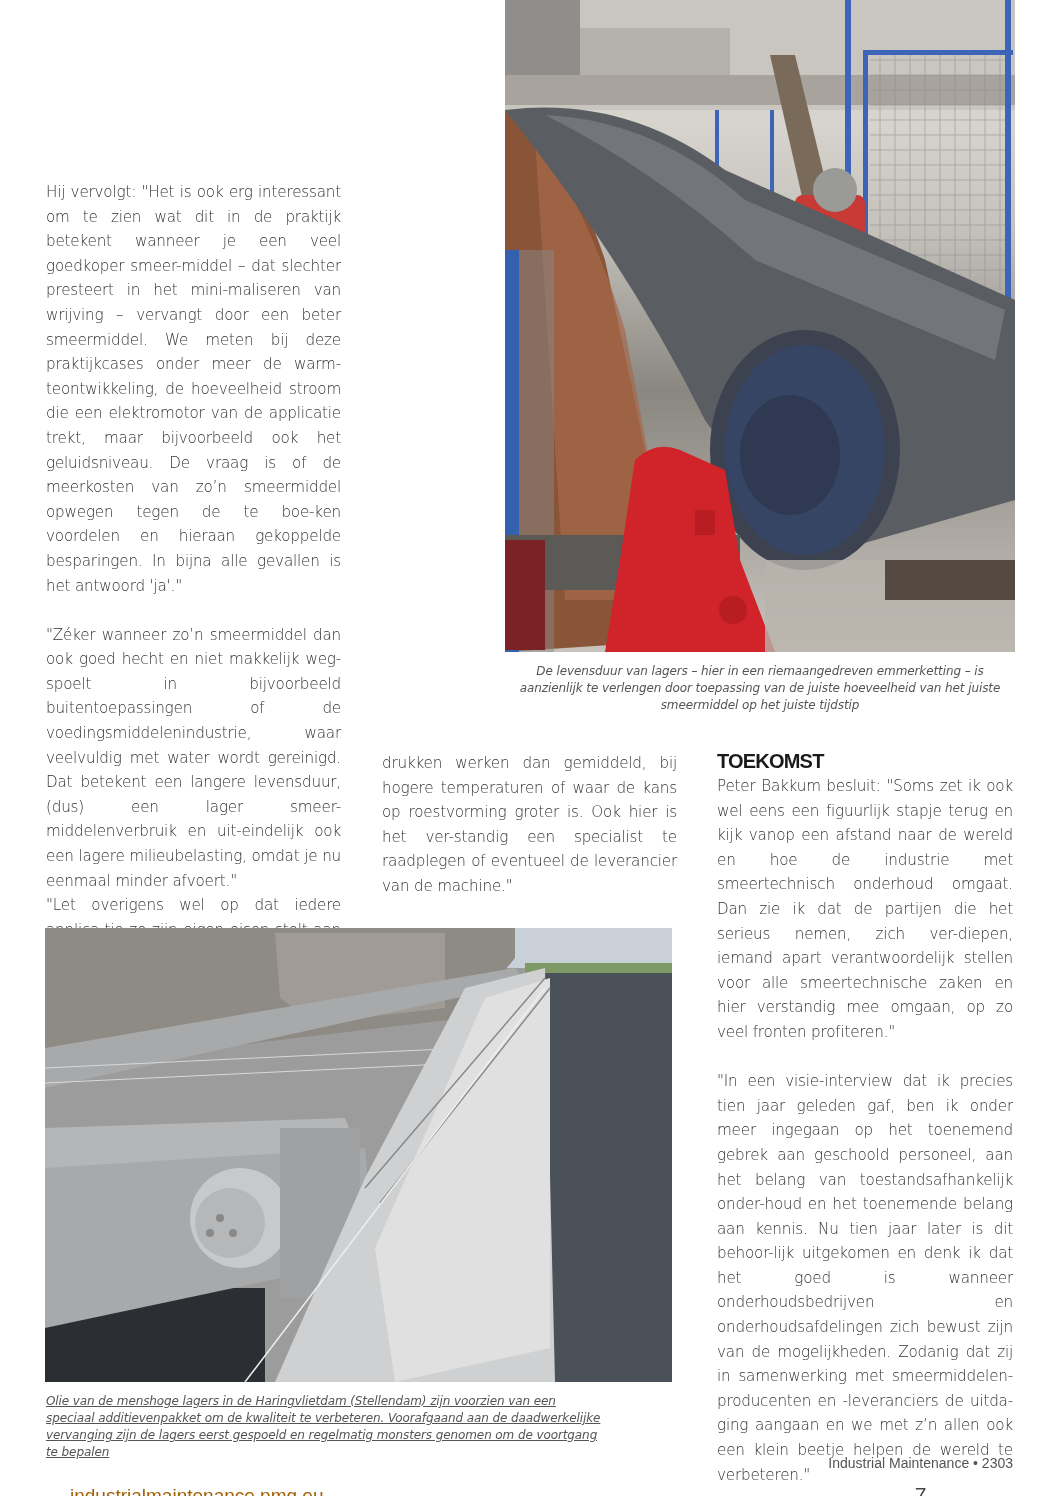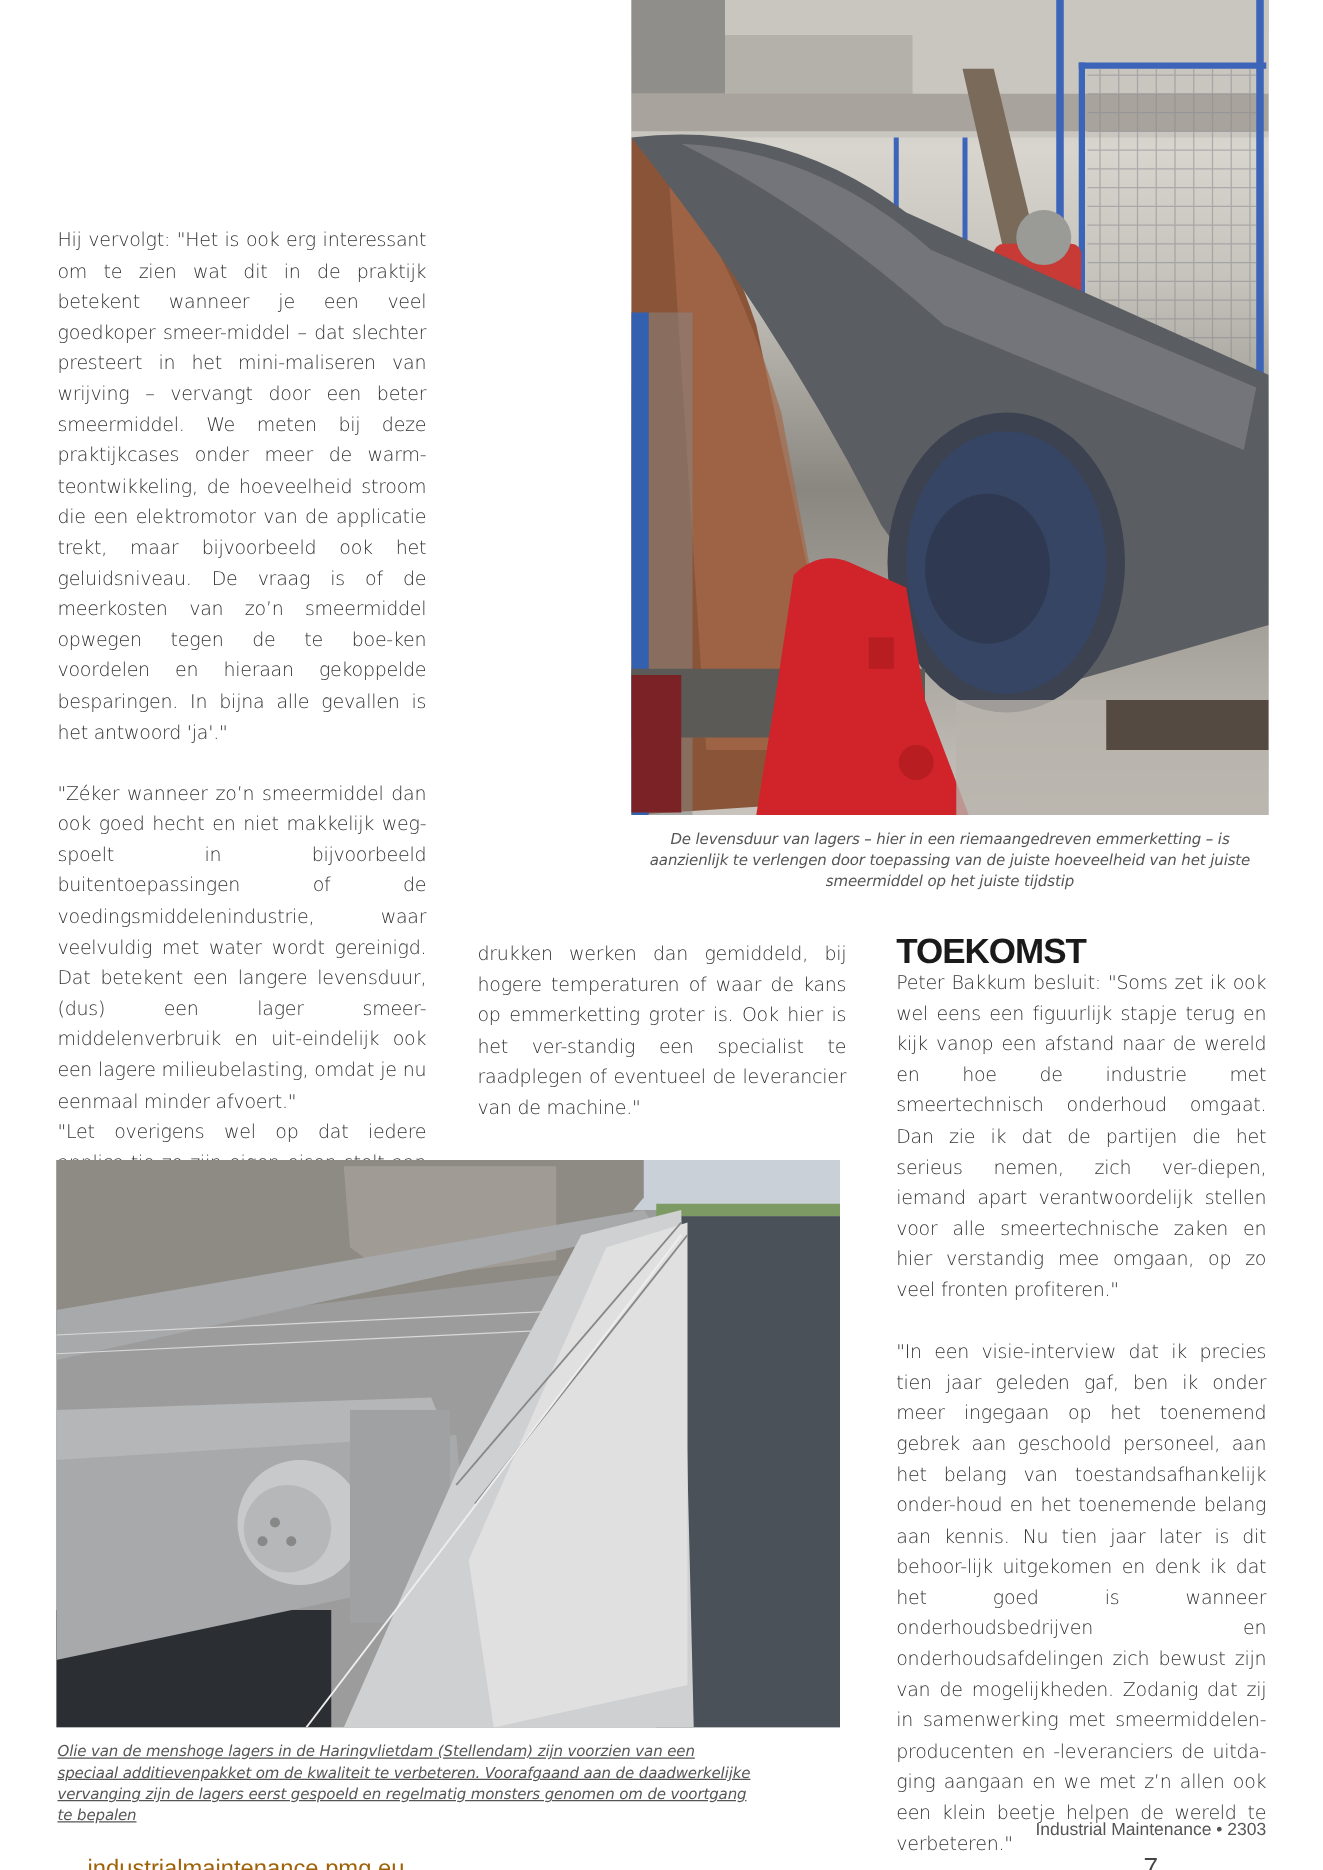--- a/index.html
+++ b/index.html
@@ -7,21 +7,21 @@
          font-family: "DejaVu Sans", sans-serif; color: #3a3a3a; }
   .col { position: absolute; font-size: 15.2px; line-height: 24.6px; text-align: justify;
          font-weight: 300; letter-spacing: -0.2px; color: #333; }
   .col p { margin: 0; }
   .col p.gap { margin-top: 24.6px; }
   .col p.last-line { text-align-last: justify; }
   #col1 { left: 46px; top: 180px; width: 295px; }
   #col2 { left: 382px; top: 751px; width: 295px; }
   #col3 { left: 717px; top: 749px; width: 296px; }
   h2.heading { margin: 0 0 1px 0; font-family: "Liberation Sans", sans-serif; font-weight: 700;
-     font-size: 28px; line-height: 24px; letter-spacing: -0.8px; color: #1a1a1a; }
+     font-size: 20px; line-height: 24px; letter-spacing: -0.8px; color: #1a1a1a; }
   .caption { position: absolute; font-size: 12px; line-height: 17px; font-style: italic;
      color: #555; font-weight: 300; letter-spacing: -0.1px; }
   #caption-top { left: 505px; top: 663px; width: 510px; text-align: center; }
   #caption-bottom { left: 46px; top: 1393px; width: 560px; text-decoration: underline; }
 
   
   #photo-top { position: absolute; left: 505px; top: 0px; width: 510px; height: 652px; overflow: hidden;
      background: linear-gradient(180deg, #b9b6b0 0%, #d8d5cf 18%, #c5c2bb 35%, #8a8680 60%, #c8c4bd 100%); }
   #photo-bottom { position: absolute; left: 45px; top: 928px; width: 627px; height: 454px; overflow: hidden;
      background: #9c9c9c; }
@@ -87,21 +87,21 @@
 
 <div id="col1" class="col">
   <p>Hij vervolgt: "Het is ook erg interessant om te zien wat dit in de praktijk betekent wanneer je een veel goedkoper smeer-middel – dat slechter presteert in het mini-maliseren van wrijving – vervangt door een beter smeermiddel. We meten bij deze praktijkcases onder meer de warm-teontwikkeling, de hoeveelheid stroom die een elektromotor van de applicatie trekt, maar bijvoorbeeld ook het geluidsniveau. De vraag is of de meerkosten van zo’n smeermiddel opwegen tegen de te boe-ken voordelen en hieraan gekoppelde besparingen. In bijna alle gevallen is het antwoord 'ja'."</p>
   <p class="gap">"Zéker wanneer zo’n smeermiddel dan ook goed hecht en niet makkelijk weg-spoelt in bijvoorbeeld buitentoepassingen of de voedingsmiddelenindustrie, waar veelvuldig met water wordt gereinigd. Dat betekent een langere levensduur, (dus) een lager smeer-middelenverbruik en uit-eindelijk ook een lagere milieubelasting, omdat je nu eenmaal minder afvoert."</p>
   <p class="last-line">"Let overigens wel op dat iedere applica-tie zo zijn eigen eisen stelt aan het smeer-middel. Er zijn standaard toepassingen, maar ook machines die onder hogere</p>
 </div>
 
 <div id="caption-top" class="caption">De levensduur van lagers – hier in een riemaangedreven emmerketting – is aanzienlijk te verlengen door toepassing van de juiste hoeveelheid van het juiste smeermiddel op het juiste tijdstip</div>
 
 <div id="col2" class="col">
-  <p>drukken werken dan gemiddeld, bij hogere temperaturen of waar de kans op emmerketting groter is. Ook hier is het ver-standig een specialist te raadplegen of eventueel de leverancier van de machine."</p>
+  <p>drukken werken dan gemiddeld, bij hogere temperaturen of waar de kans op roestvorming groter is. Ook hier is het ver-standig een specialist te raadplegen of eventueel de leverancier van de machine."</p>
 </div>
 
 <div id="col3" class="col">
   <h2 class="heading">TOEKOMST</h2>
   <p>Peter Bakkum besluit: "Soms zet ik ook wel eens een figuurlijk stapje terug en kijk vanop een afstand naar de wereld en hoe de industrie met smeertechnisch onderhoud omgaat. Dan zie ik dat de partijen die het serieus nemen, zich ver-diepen, iemand apart verantwoordelijk stellen voor alle smeertechnische zaken en hier verstandig mee omgaan, op zo veel fronten profiteren."</p>
   <p class="gap">"In een visie-interview dat ik precies tien jaar geleden gaf, ben ik onder meer ingegaan op het toenemend gebrek aan geschoold personeel, aan het belang van toestandsafhankelijk onder-houd en het toenemende belang aan kennis. Nu tien jaar later is dit behoor-lijk uitgekomen en denk ik dat het goed is wanneer onderhoudsbedrijven en onderhoudsafdelingen zich bewust zijn van de mogelijkheden. Zodanig dat zij in samenwerking met smeermiddelen-producenten en -leveranciers de uitda-ging aangaan en we met z’n allen ook een klein beetje helpen de wereld te verbeteren."</p>
 </div>
 
 <div id="photo-bottom">
   <svg width="627" height="454" viewBox="0 0 627 454">

